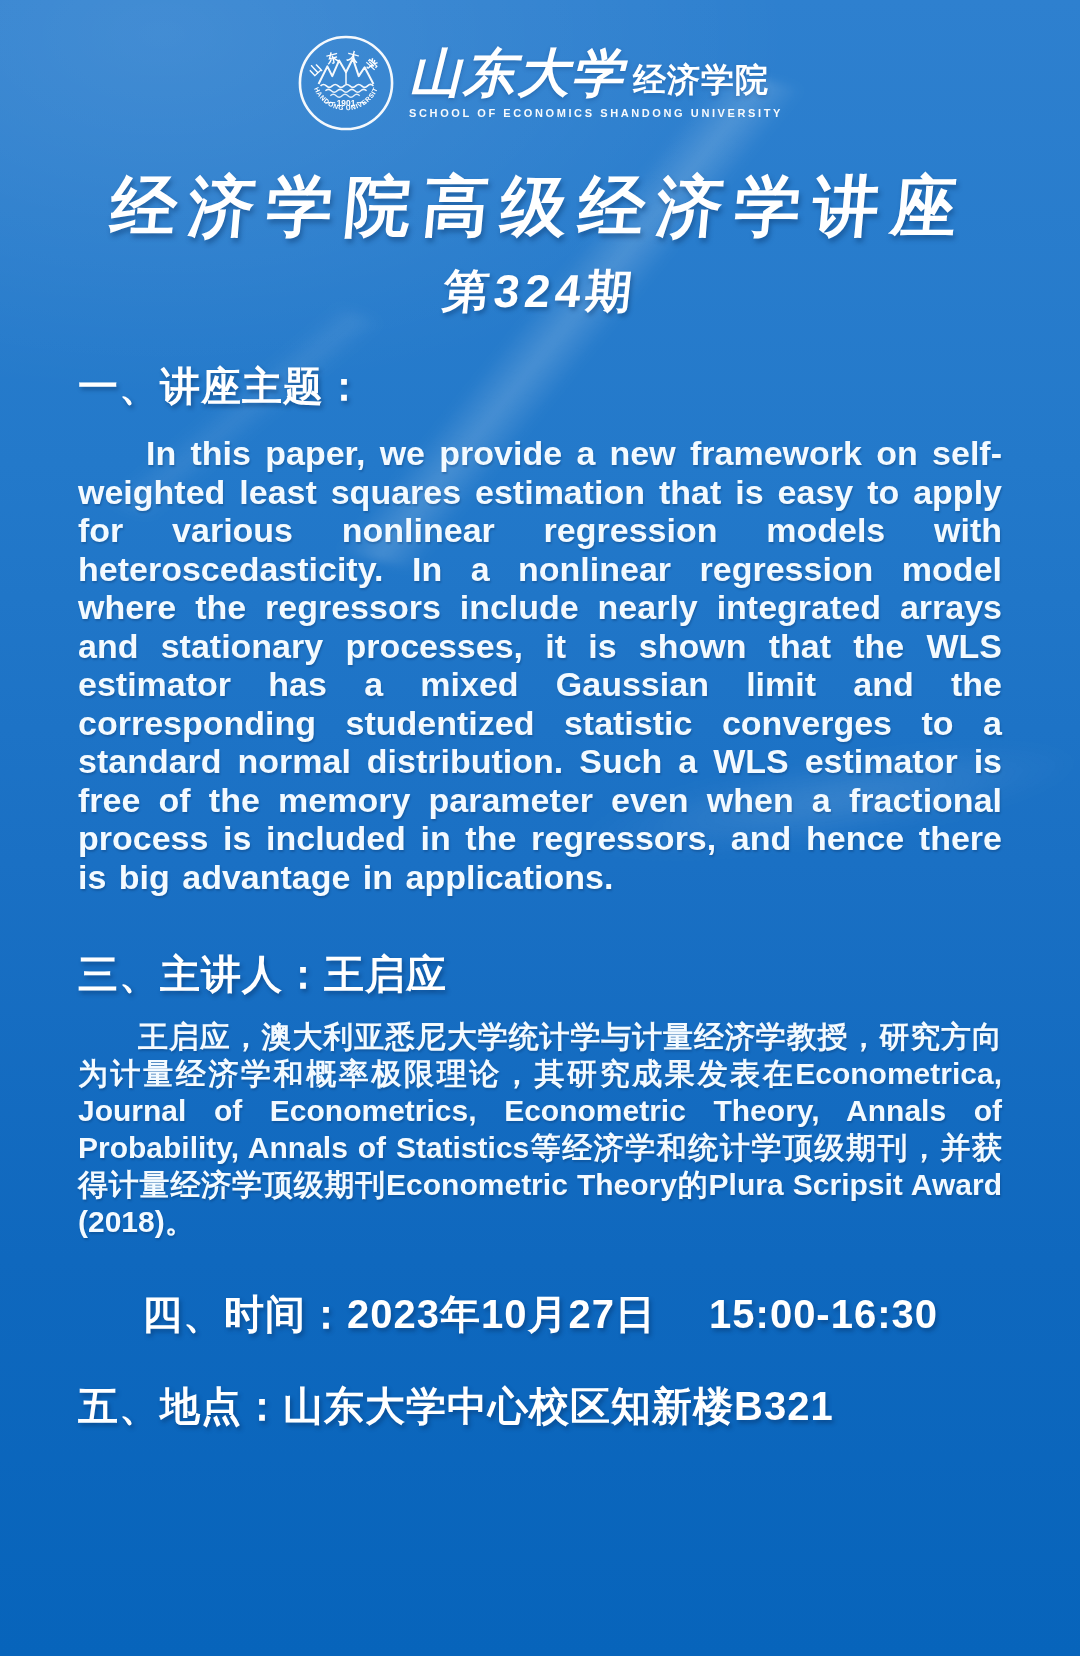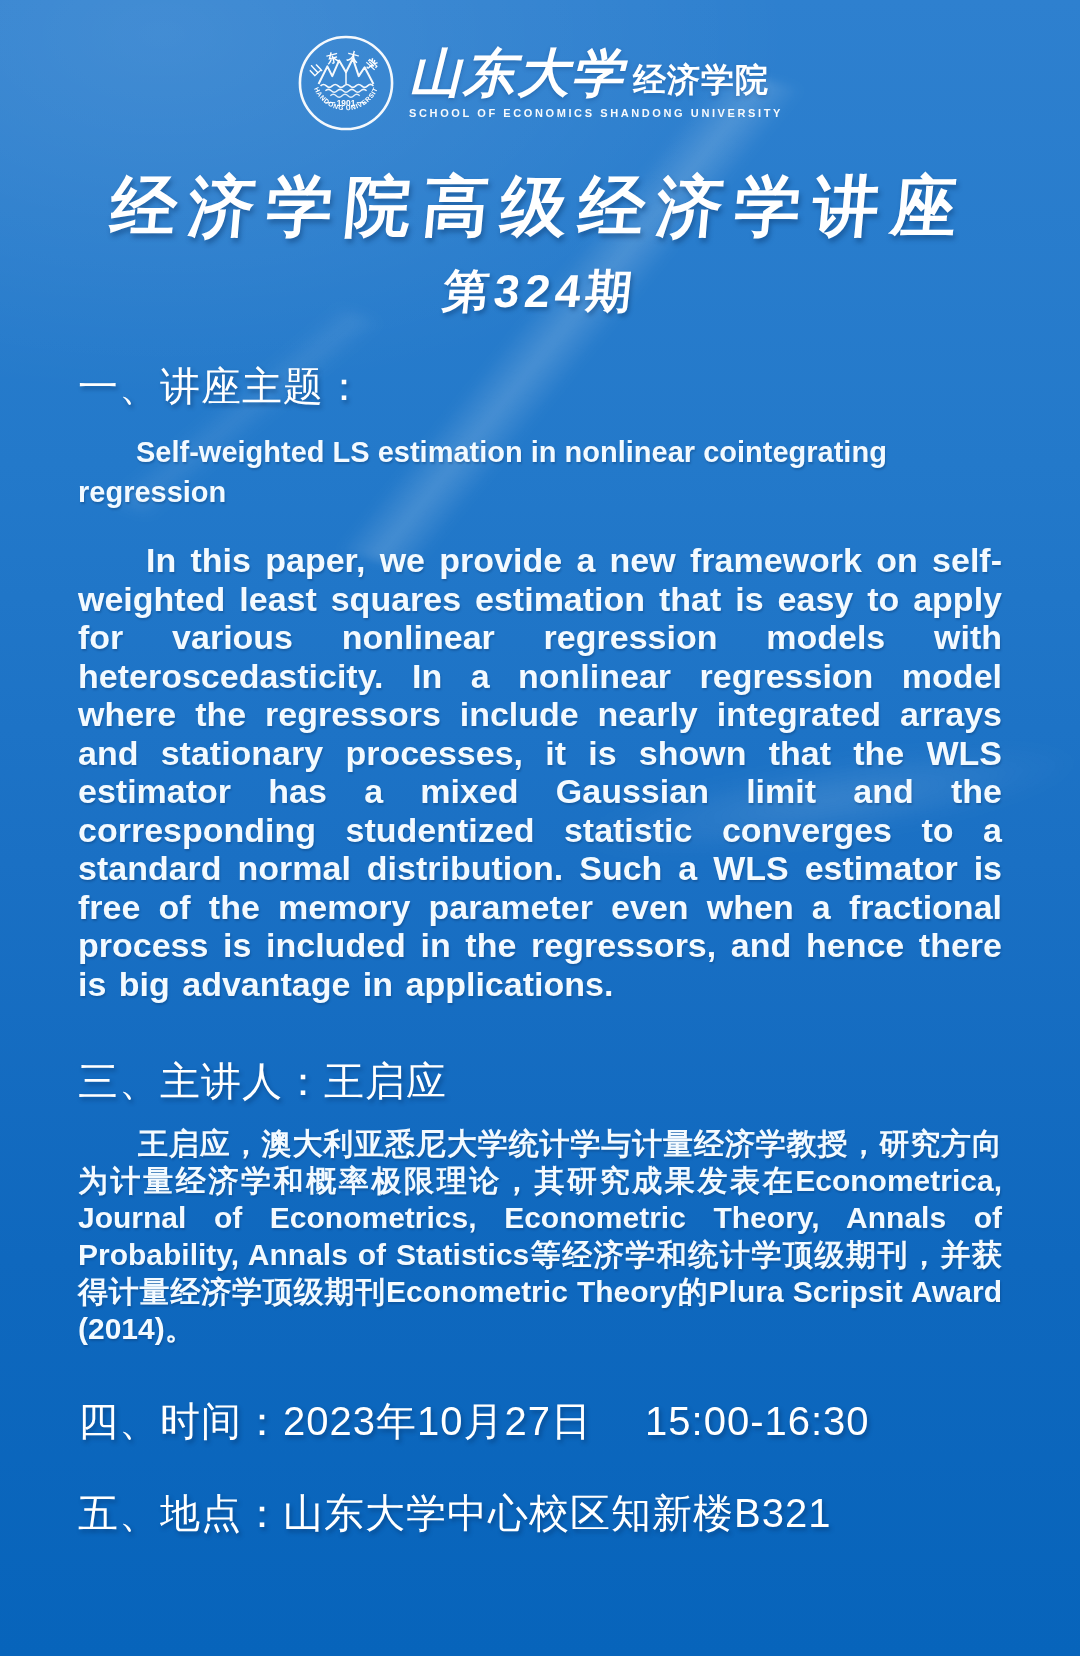--- a/index.html
+++ b/index.html
@@ -63,28 +63,28 @@
     margin-top:22px;
     text-align:center;
     font-size:46px;font-weight:900;line-height:50px;letter-spacing:5px;
     transform:skewX(-6deg);
     text-shadow:2px 3px 4px rgba(5,45,95,.40);
   }
 
   
   .sec-heading{
     margin:0;
-    font-size:40px;font-weight:400;line-height:48px;letter-spacing:1px;
+    font-size:40px;font-weight:700;line-height:48px;letter-spacing:1px;
     text-shadow:2px 3px 4px rgba(5,45,95,.45);
     white-space:pre-wrap;
   }
   .h-topic{margin-top:46px;}
   .h-content{margin-top:30px;}
   .h-speaker{margin-top:54px;}
-  .h-time{margin-top:50px;}
+  .h-time{margin-top:50px;text-align:center;}
   .h-location{margin-top:44px;}
 
   .topic-text{
     margin-top:22px;
     font-size:29px;font-weight:700;line-height:40px;
     text-indent:2em;text-align:left;
     color:#f3faff;
     text-shadow:1px 2px 2px rgba(5,45,95,.30);
   }
   .abstract-text{
@@ -147,25 +147,24 @@
           <span class="school-name">经济学院</span>
         </div>
         <div class="logo-en">SCHOOL OF ECONOMICS SHANDONG UNIVERSITY</div>
       </div>
     </header>
 
     <h1 class="main-title">经济学院高级经济学讲座</h1>
     <div class="issue">第324期</div>
 
     <h2 class="sec-heading h-topic">一、讲座主题：</h2>
-    <p class="topic-text">Self-weighted LS estimation in nonlinear cointegrating regression</p>
 
     <p class="abstract-text">In this paper, we provide a new framework on self-weighted least squares estimation that is easy to apply for various nonlinear regression models with heteroscedasticity. In a nonlinear regression model where the regressors include nearly integrated arrays and stationary processes, it is shown that the WLS estimator has a mixed Gaussian limit and the corresponding studentized statistic converges to a standard normal distribution. Such a WLS estimator is free of the memory parameter even when a fractional process is included in the regressors, and hence there is big advantage in applications.</p>
 
     <h2 class="sec-heading h-speaker">三、主讲人：王启应</h2>
-    <p class="bio-text">王启应，澳大利亚悉尼大学统计学与计量经济学教授，研究方向为计量经济学和概率极限理论，其研究成果发表在Econometrica, Journal of Econometrics, Econometric Theory, Annals of Probability, Annals of Statistics等经济学和统计学顶级期刊，并获得计量经济学顶级期刊Econometric Theory的Plura Scripsit Award (2014)。</p>
+    <p class="bio-text">王启应，澳大利亚悉尼大学统计学与计量经济学教授，研究方向为计量经济学和概率极限理论，其研究成果发表在Econometrica, Journal of Econometrics, Econometric Theory, Annals of Probability, Annals of Statistics等经济学和统计学顶级期刊，并获得计量经济学顶级期刊Econometric Theory的Plura Scripsit Award (2018)。</p>
 
     <h2 class="sec-heading h-time">四、时间：2023年10月27日　 15:00-16:30</h2>
 
     <h2 class="sec-heading h-location">五、地点：山东大学中心校区知新楼B321</h2>
 
   </div>
 </div>
 
 </body></html>

